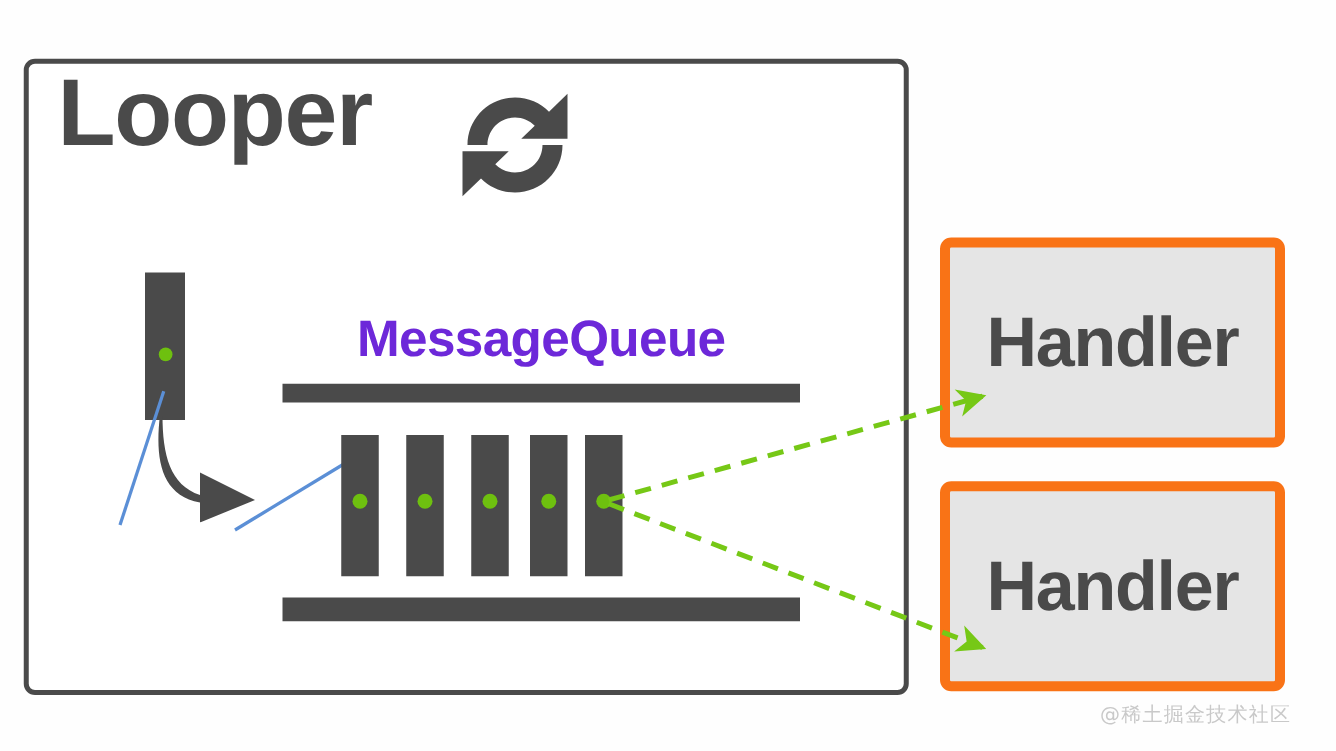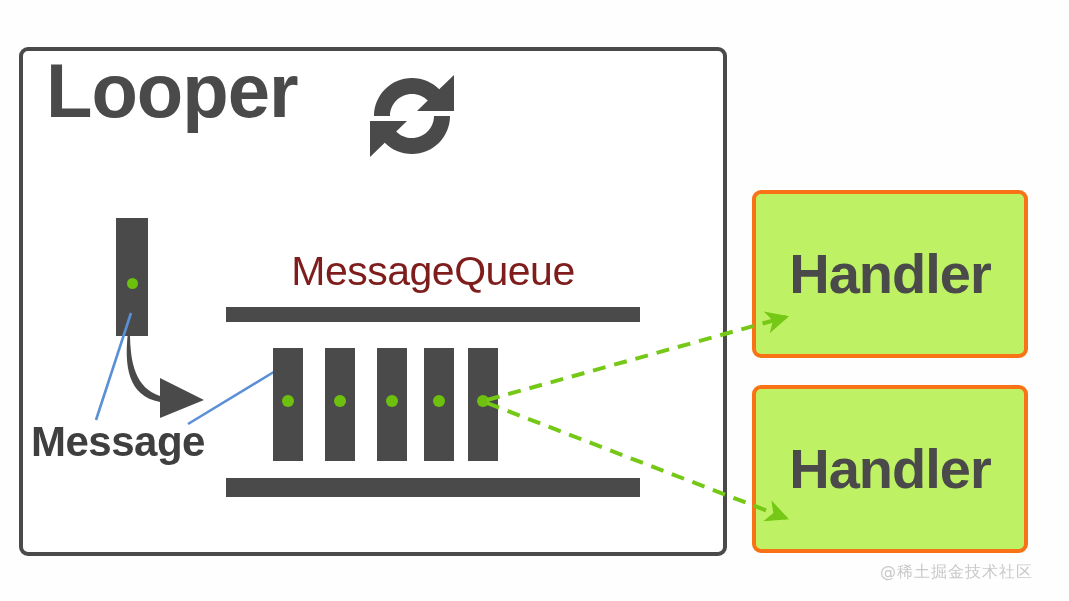--- a/index.html
+++ b/index.html
@@ -37,39 +37,39 @@
   .message-label{
     position:absolute;left:31px;top:421px;
     font-size:42px;font-weight:700;color:#3f3f3f;
     letter-spacing:-0.5px;line-height:1;white-space:nowrap;
   }
   .leader-lines{position:absolute;left:0;top:0;width:1069px;height:601px;pointer-events:none;}
 
   
   .mq-title{
     position:absolute;left:226px;top:251px;width:414px;
-    text-align:center;font-size:41px;font-weight:400;color:#7f1d1d;
+    text-align:center;font-size:41px;font-weight:700;color:#6d28d9;
     letter-spacing:-0.5px;line-height:1;
   }
   .rail{position:absolute;left:226px;width:414px;height:15px;background:#4a4a4a;}
   .rail-top{top:307px;}
   .rail-bottom{top:478px;height:19px;}
 
   .queue-bar{
     position:absolute;top:348px;width:30px;height:113px;background:#4a4a4a;
   }
   .queue-bar .dot{
     position:absolute;left:50%;top:47px;width:12px;height:12px;
     margin-left:-6px;border-radius:50%;background:#6ec00f;
   }
 
   
   .handler-box{
     position:absolute;left:752px;width:276px;height:168px;
-    border:4px solid #f97316;border-radius:9px;background:#bef264;
+    border:8px solid #f97316;border-radius:9px;background:#e5e5e5;
     box-sizing:border-box;
     display:flex;align-items:center;justify-content:center;
   }
   .handler-1{top:190px;}
   .handler-2{top:385px;}
   .handler-label{
     font-size:56px;font-weight:700;color:#4a4a4a;
     letter-spacing:-1px;line-height:1;white-space:nowrap;
   }
 
@@ -104,21 +104,20 @@
 
   <div class="msg-bar">
     <span class="dot"></span>
   </div>
 
   <svg class="curve-arrow" viewBox="0 0 110 88">
     <path d="M4 2 C4 34 10 58 34 66 L34 48 L78 70 L34 88 L34 72
              C2 66 -2 36 2 2 Z" fill="#4a4a4a" transform="translate(2,0)"></path>
   </svg>
 
-  <div class="message-label">Message</div>
 
   <svg class="leader-lines">
     <line x1="131" y1="313" x2="96" y2="420" stroke="#5b8fd6" stroke-width="2.6"></line>
     <line x1="282" y1="367" x2="188" y2="424" stroke="#5b8fd6" stroke-width="2.6"></line>
   </svg>
 
   <div class="mq-title">MessageQueue</div>
 
   <div class="rail rail-top"></div>
   <div class="rail rail-bottom"></div>

